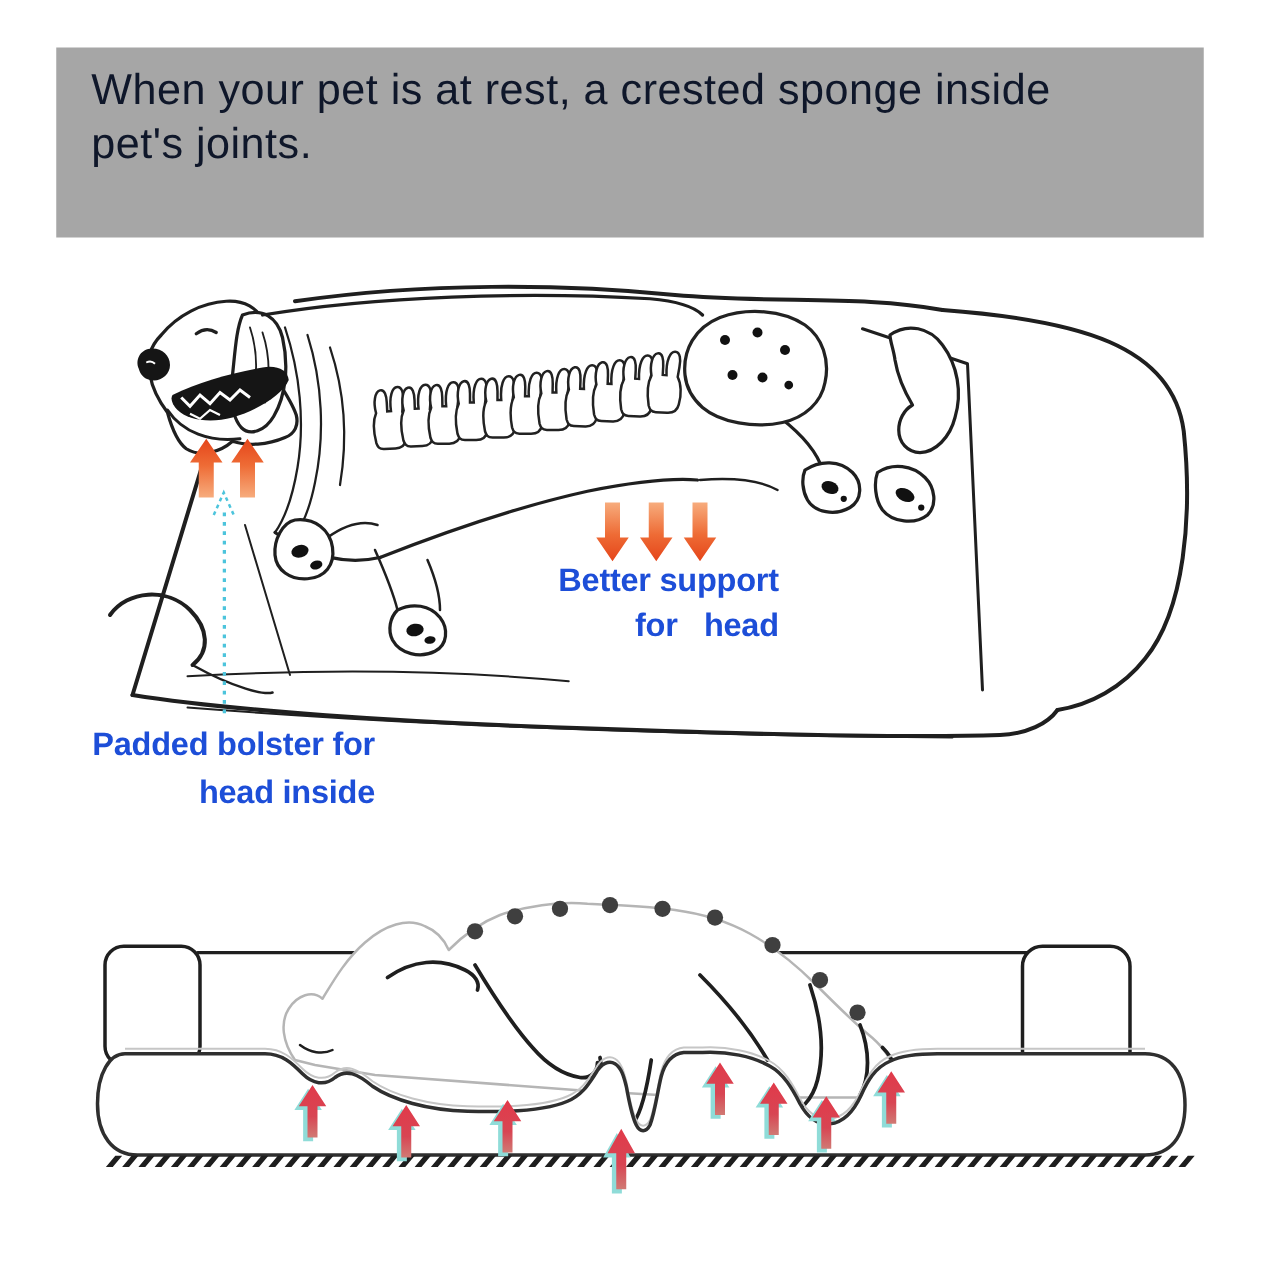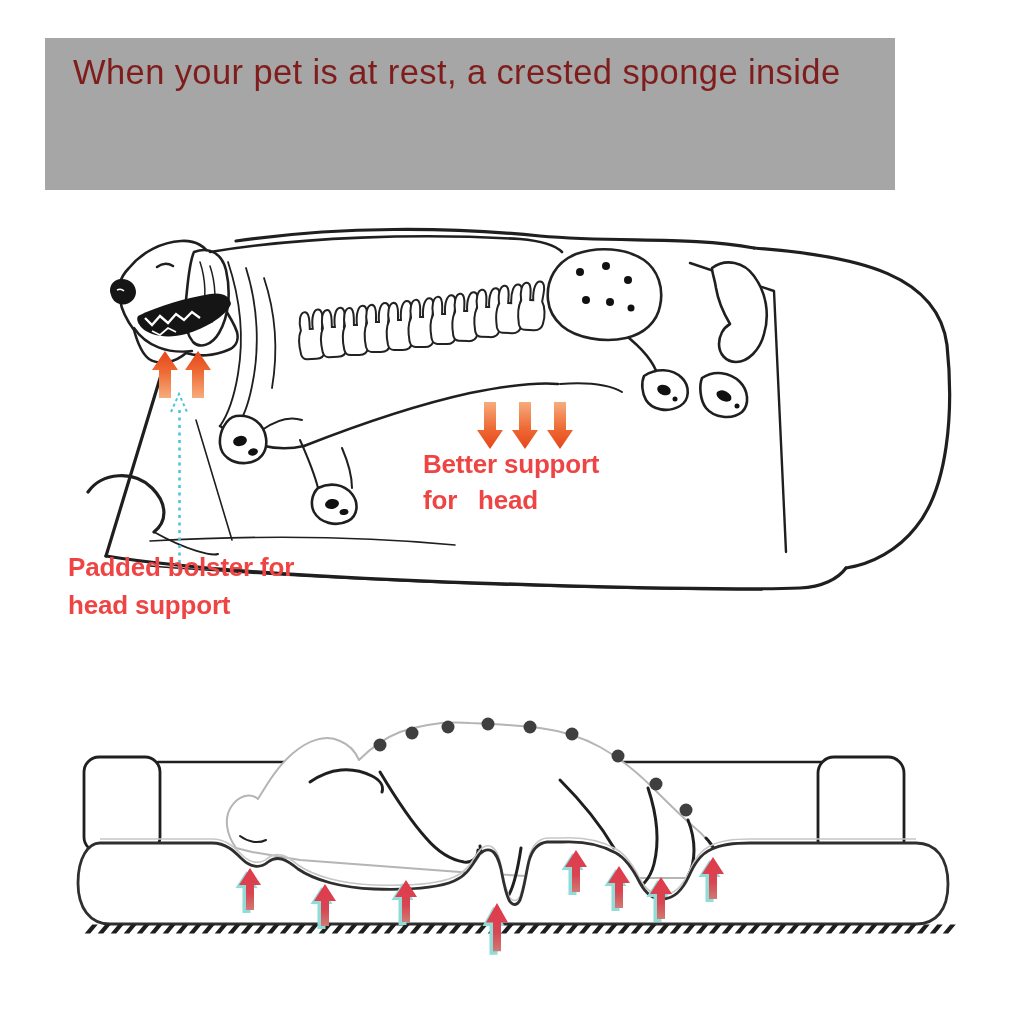--- a/index.html
+++ b/index.html
@@ -2,47 +2,48 @@
 <html><head>
 <meta charset="utf-8">
 <style>
   html,body{margin:0;padding:0;background:#ffffff;}
   #stage{
     position:relative;width:1009px;height:1009px;background:#ffffff;overflow:hidden;
     font-family:"Liberation Sans",sans-serif;
   }
   
   .banner{
-    position:absolute;left:45px;top:38px;width:850px;height:152px;
-    background:#a6a6a6;color:#7f1d1d;box-sizing:border-box;
+    position:absolute;left:45px;top:38px;width:918px;height:152px;
+    background:#a6a6a6;color:#0f172a;box-sizing:border-box;
     padding:13px 26px 0 28px;
   }
   .banner .ln{
     font-size:34.5px;line-height:43px;font-weight:400;letter-spacing:.4px;
     white-space:nowrap;
   }
   
   .callout{
-    position:absolute;color:#ef4444;font-weight:700;text-align:left;
+    position:absolute;color:#1d4ed8;font-weight:700;text-align:right;
     font-size:26px;line-height:36px;letter-spacing:-0.2px;
   }
   #spine-label{left:423px;top:446px;width:200px;}
   #spine-label .l2{word-spacing:14px;}
-  #bolster-label{left:68px;top:548px;width:232px;line-height:38px;}
+  #bolster-label{left:68px;top:576px;width:232px;line-height:38px;}
   svg{position:absolute;left:0;top:0;}
   .ink{stroke:#1f1f1f;fill:none;stroke-linecap:round;stroke-linejoin:round;}
   .white{fill:#ffffff;}
 </style>
 </head>
 <body>
 
 <div id="stage">
 
   <div class="banner">
     <div class="ln">When your pet is at rest, a crested sponge inside</div>
+    <div class="ln">pet's joints.</div>
   </div>
 
   <svg width="1009" height="1009" viewBox="0 0 1009 1009">
     <defs>
       <linearGradient id="orUp" x1="0" y1="0" x2="0" y2="1">
         <stop offset="0" stop-color="#e5451a"></stop>
           <stop offset="0.45" stop-color="#ee6b35"></stop>
           <stop offset="1" stop-color="#f7ac7d"></stop>
       </linearGradient>
       <linearGradient id="orDown" x1="0" y1="0" x2="0" y2="1">
@@ -222,16 +223,16 @@
       </g>
     </g>
   </svg>
 
   <div id="spine-label" class="callout">
     <div class="l1">Better support</div>
     <div class="l2">for head</div>
   </div>
   <div id="bolster-label" class="callout">
     <div>Padded bolster for</div>
-    <div>head support</div>
+    <div>head inside</div>
   </div>
 
 </div>
 
 </body></html>

